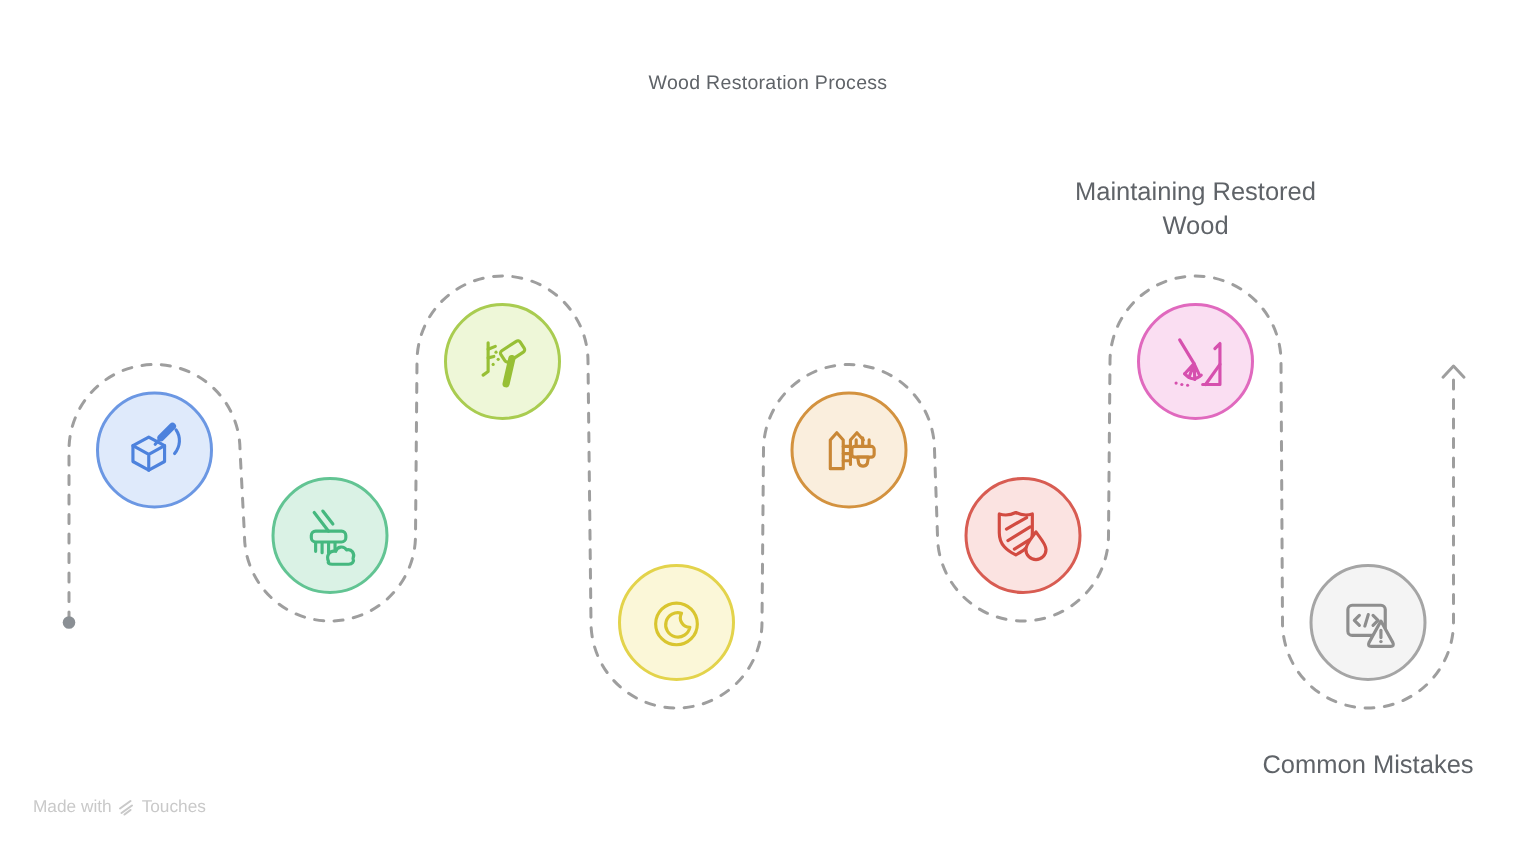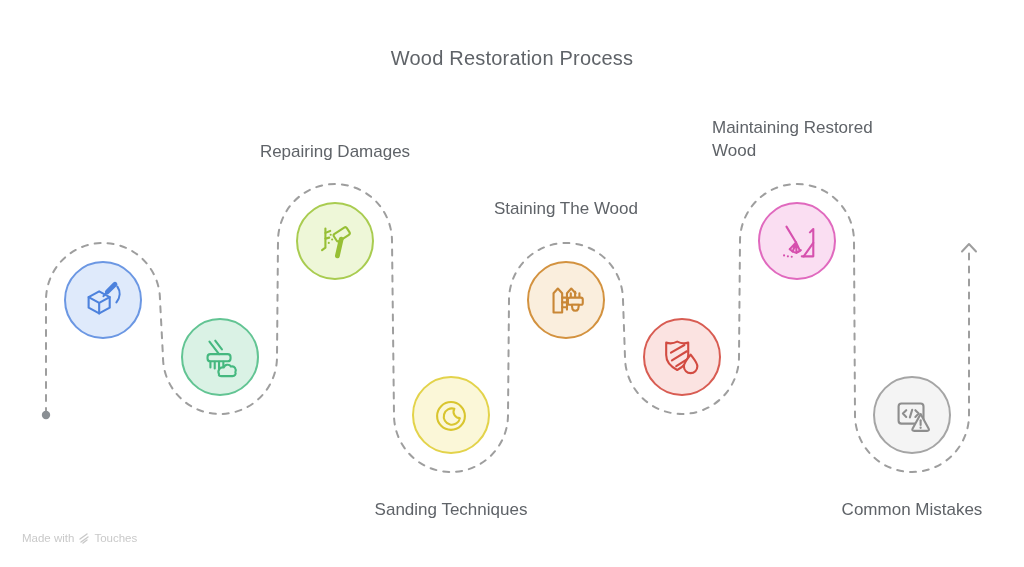--- a/index.html
+++ b/index.html
@@ -2,36 +2,36 @@
 <html><head>
 <meta charset="utf-8">
 <style>
   html,body{margin:0;padding:0;background:#ffffff;}
   .canvas{
     position:relative;width:1024px;height:567px;overflow:hidden;
     background:#ffffff;font-family:"Liberation Sans",sans-serif;
   }
   .title{
     position:absolute;left:512px;top:47px;transform:translateX(-50%);
-    font-size:20px;color:#5f6368;white-space:nowrap;letter-spacing:.2px;
+    font-size:13px;color:#5f6368;white-space:nowrap;letter-spacing:.2px;
   }
   .path-svg{position:absolute;left:0;top:0;}
   .path-svg .serp{fill:none;stroke:#9e9e9e;stroke-width:2;stroke-dasharray:6 7;stroke-linecap:round;}
   .path-svg .arrow{fill:none;stroke:#9e9e9e;stroke-width:2;stroke-linecap:round;stroke-linejoin:round;}
   .node{
     position:absolute;width:74px;height:74px;border-radius:50%;
     background:var(--fill);border:2px solid var(--stroke);color:var(--icon);
     display:flex;align-items:center;justify-content:center;box-sizing:content-box;
   }
   .node svg{display:block;}
   .ic{fill:none;stroke:currentColor;stroke-width:2.2;stroke-linecap:round;stroke-linejoin:round;}
   .ic .mask{fill:var(--fill);}
   .ic .thick{stroke-width:5;}
   .label{
-    position:absolute;transform:translateX(-50%);
+    position:absolute;transform:translateX(-50%);text-align:center;
     font-size:17px;line-height:23px;color:#5f6368;white-space:nowrap;
   }
   .label.wrap{white-space:normal;width:170px;}
   .watermark{
     position:absolute;left:22px;top:532px;display:flex;gap:4px;
     font-size:11.5px;color:#c9c9c9;
   }
   .watermark svg{display:block;}
 </style>
 </head>
@@ -124,23 +124,20 @@
   <div class="node" style="left: 873px; top: 376px; --fill: #f4f4f4; --stroke: #a5a5a5; --icon: #8e8e8e;">
     <svg class="ic" width="46" height="46" viewBox="0 0 48 48">
       <rect x="10" y="12" width="26" height="21" rx="3"></rect>
       <path d="M18 19 L14.5 22.5 L18 26 M27.5 19 L31 22.5 L27.5 26 M24.2 18.5 L21.8 26.5"></path>
       <path class="mask" d="M33 23 L41.3 38 Q42.5 40.6 39.7 40.6 H26.3 Q23.5 40.6 24.7 38 Z"></path>
       <path d="M33 29.5 V34.5"></path>
       <circle cx="33" cy="37.3" r="1.2" fill="currentColor" stroke="none"></circle>
     </svg>
   </div>
 
-  <div class="label" style="left:335px;top:140px">Repairing Damages</div>
-  <div class="label" style="left:451px;top:498px">Sanding Techniques</div>
-  <div class="label" style="left:566px;top:197px">Staining The Wood</div>
   <div class="label wrap" style="left:797px;top:116px">Maintaining Restored Wood</div>
   <div class="label" style="left:912px;top:498px">Common Mistakes</div>
 
   <div class="watermark">
     <span>Made with</span>
     <svg width="12" height="12" viewBox="0 0 12 12">
       <path d="M2 7 L9 2 M3 10 L10 5 M5 11 L9 8" stroke="#c9c9c9" stroke-width="1.4" stroke-linecap="round" fill="none"></path>
     </svg>
     <span>Touches</span>
   </div>

